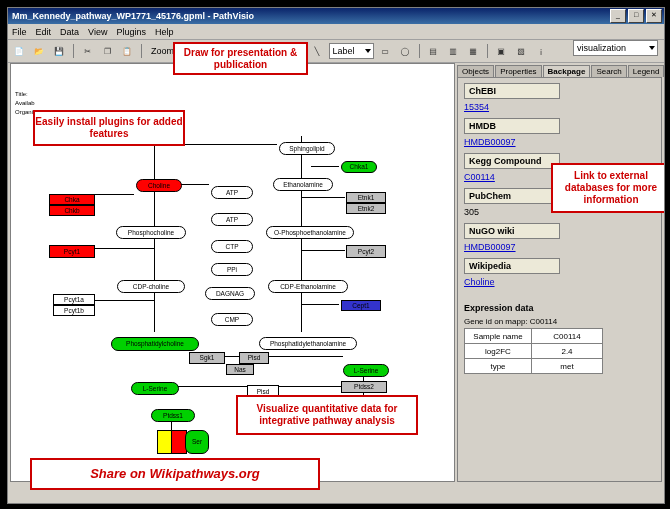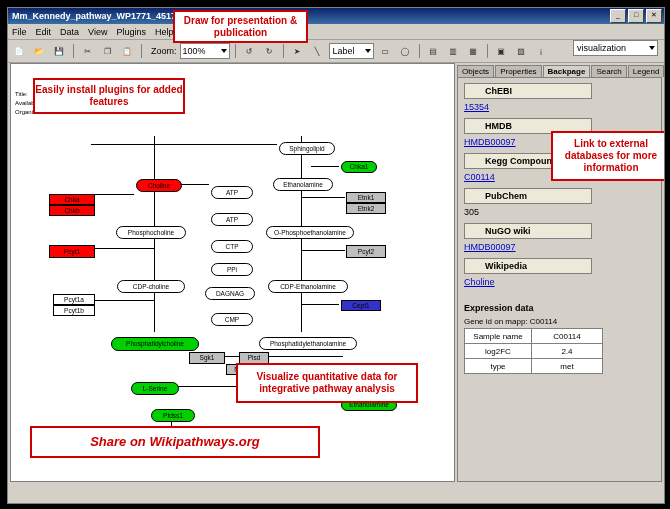--- a/index.html
+++ b/index.html
@@ -29,21 +29,21 @@
   
   .body{position:absolute;left:0;top:53px;right:0;bottom:19px;display:flex;}
   .canvaswrap{position:relative;flex:1;background:#fff;border:1px solid #808080;margin:2px;overflow:hidden;}
   .sidebar{width:205px;background:#d4d0c8;margin:2px 2px 2px 0;display:flex;flex-direction:column;}
 
   
   .tabs{display:flex;font-size:8px;height:14px;align-items:flex-end;}
   .tab{padding:1px 4px;background:#c0bcb4;border:1px solid #808080;border-bottom:none;margin-right:1px;color:#000;}
   .tab.active{background:#d4d0c8;font-weight:bold;}
   .panel{flex:1;background:#d4d0c8;border:1px solid #808080;padding:5px 6px;overflow:hidden;font-size:9px;}
-  .secthead{background:#ece9d8;border:1px solid #808080;font-weight:bold;font-size:9px;padding:2px 20px;margin-bottom:3px;width:86px;}
+  .secthead{background:#ece9d8;border:1px solid #808080;font-weight:bold;font-size:9px;padding:2px 4px;margin-bottom:3px;width:86px;}
   .lnk{color:#0000cc;text-decoration:underline;font-size:9px;margin-bottom:6px;display:block;}
   .plain{font-size:9px;margin-bottom:6px;display:block;}
   .expr{font-weight:bold;font-size:9px;margin:16px 0 4px;}
   .geneid{font-size:8px;margin-bottom:2px;}
   table.dt{border-collapse:collapse;font-size:8px;}
   table.dt td{border:1px solid #808080;padding:1px 4px;background:#fff;height:12px;}
   table.dt td.k{width:58px;text-align:center;}
   table.dt td.v{width:62px;text-align:center;}
 
   
@@ -58,21 +58,21 @@
   .grn{border:1px solid #000;border-radius:7px;background:#00d000;}
   .red{border:1px solid #000;background:#ff0000;}
   .redr{border:1px solid #000;border-radius:7px;background:#ff0000;}
   .blu{border:1px solid #000;background:#3333cc;}
   .yel{border:1px solid #000;background:#ffff00;}
   .labtitle{position:absolute;font-size:6px;color:#000;}
   .vline{width:1px;background:#000;position:absolute;}
   .hline{height:1px;background:#000;position:absolute;}
 
   
-  .ann{position:absolute;background:#fff;border:2px solid #cc0000;color:#cc0000;font-weight:bold;text-align:center;font-size:10px;line-height:1.2;padding:4px 0;box-sizing:border-box;}
+  .ann{position:absolute;background:#fff;border:2px solid #cc0000;color:#cc0000;font-weight:bold;text-align:center;font-size:10px;line-height:1.2;padding:4px 0;box-sizing:border-box;margin-top:32px;}
   .ann.big{font-size:13px;font-style:italic;text-align:center;}
 </style>
 </head>
 <body>
 
 <div class="app">
 
   <div class="titlebar">
     <div class="tt">Mm_Kennedy_pathway_WP1771_45176.gpml - PathVisio</div>
     <div class="winbtns">

